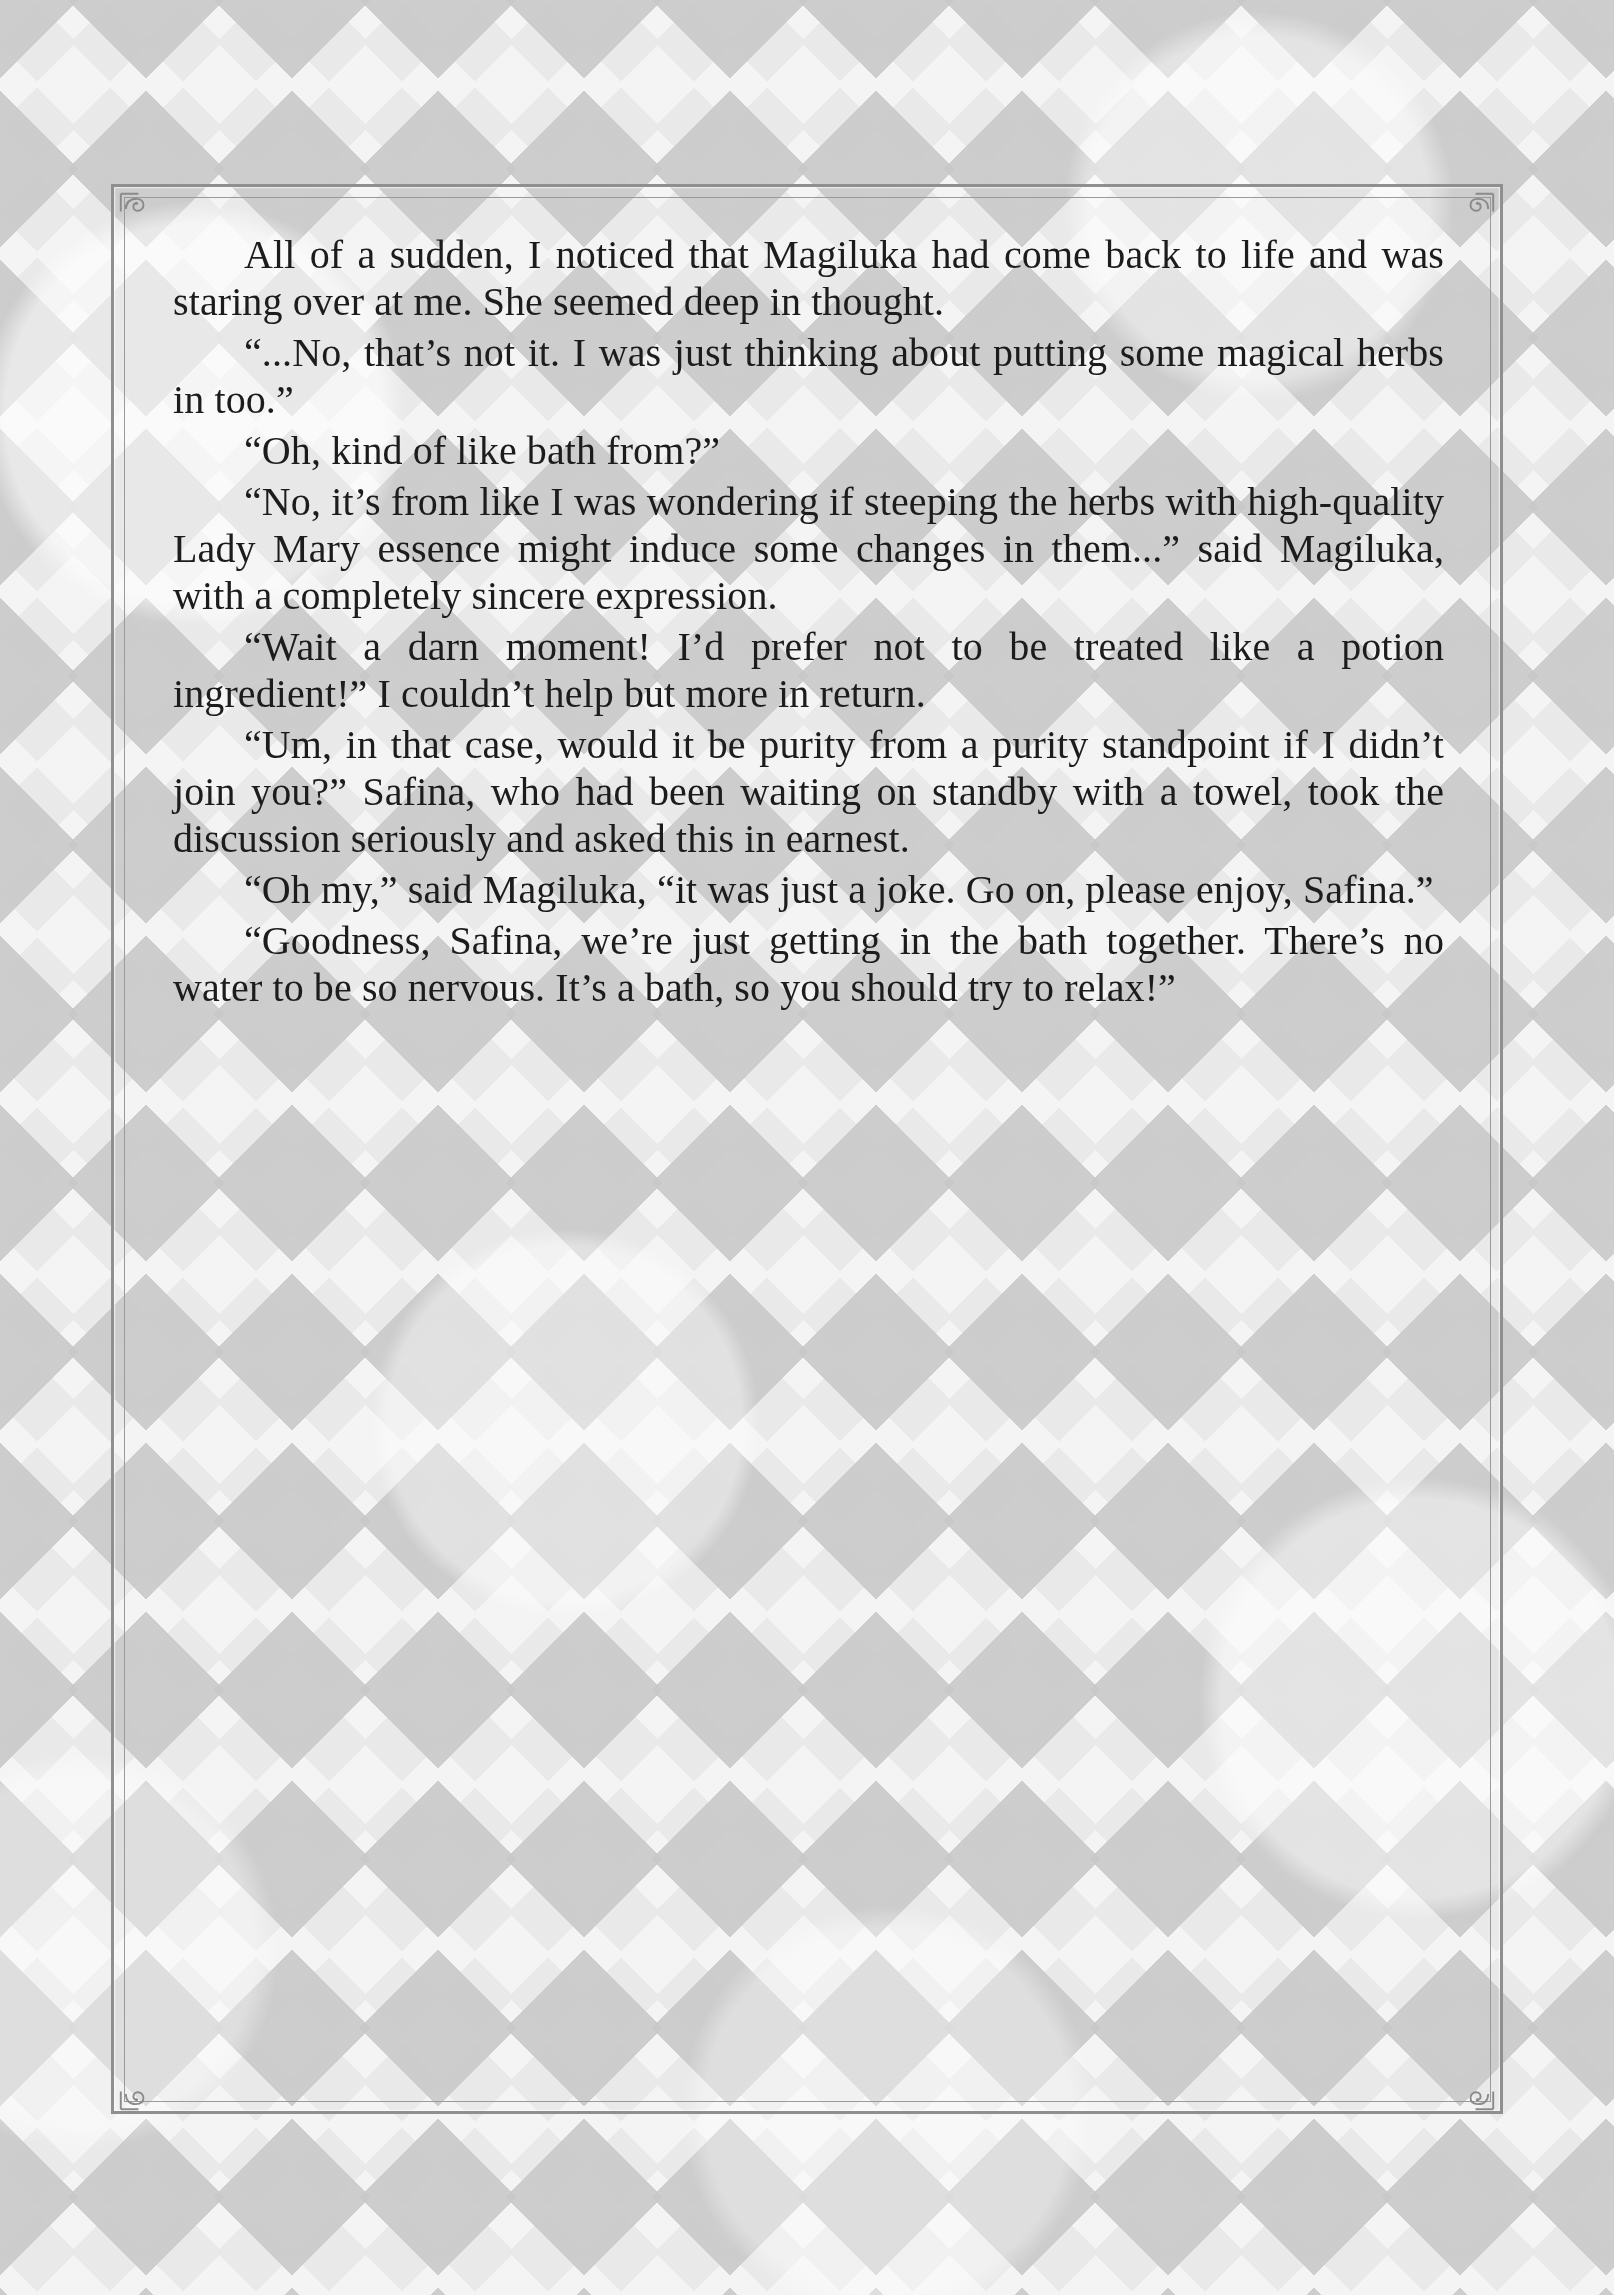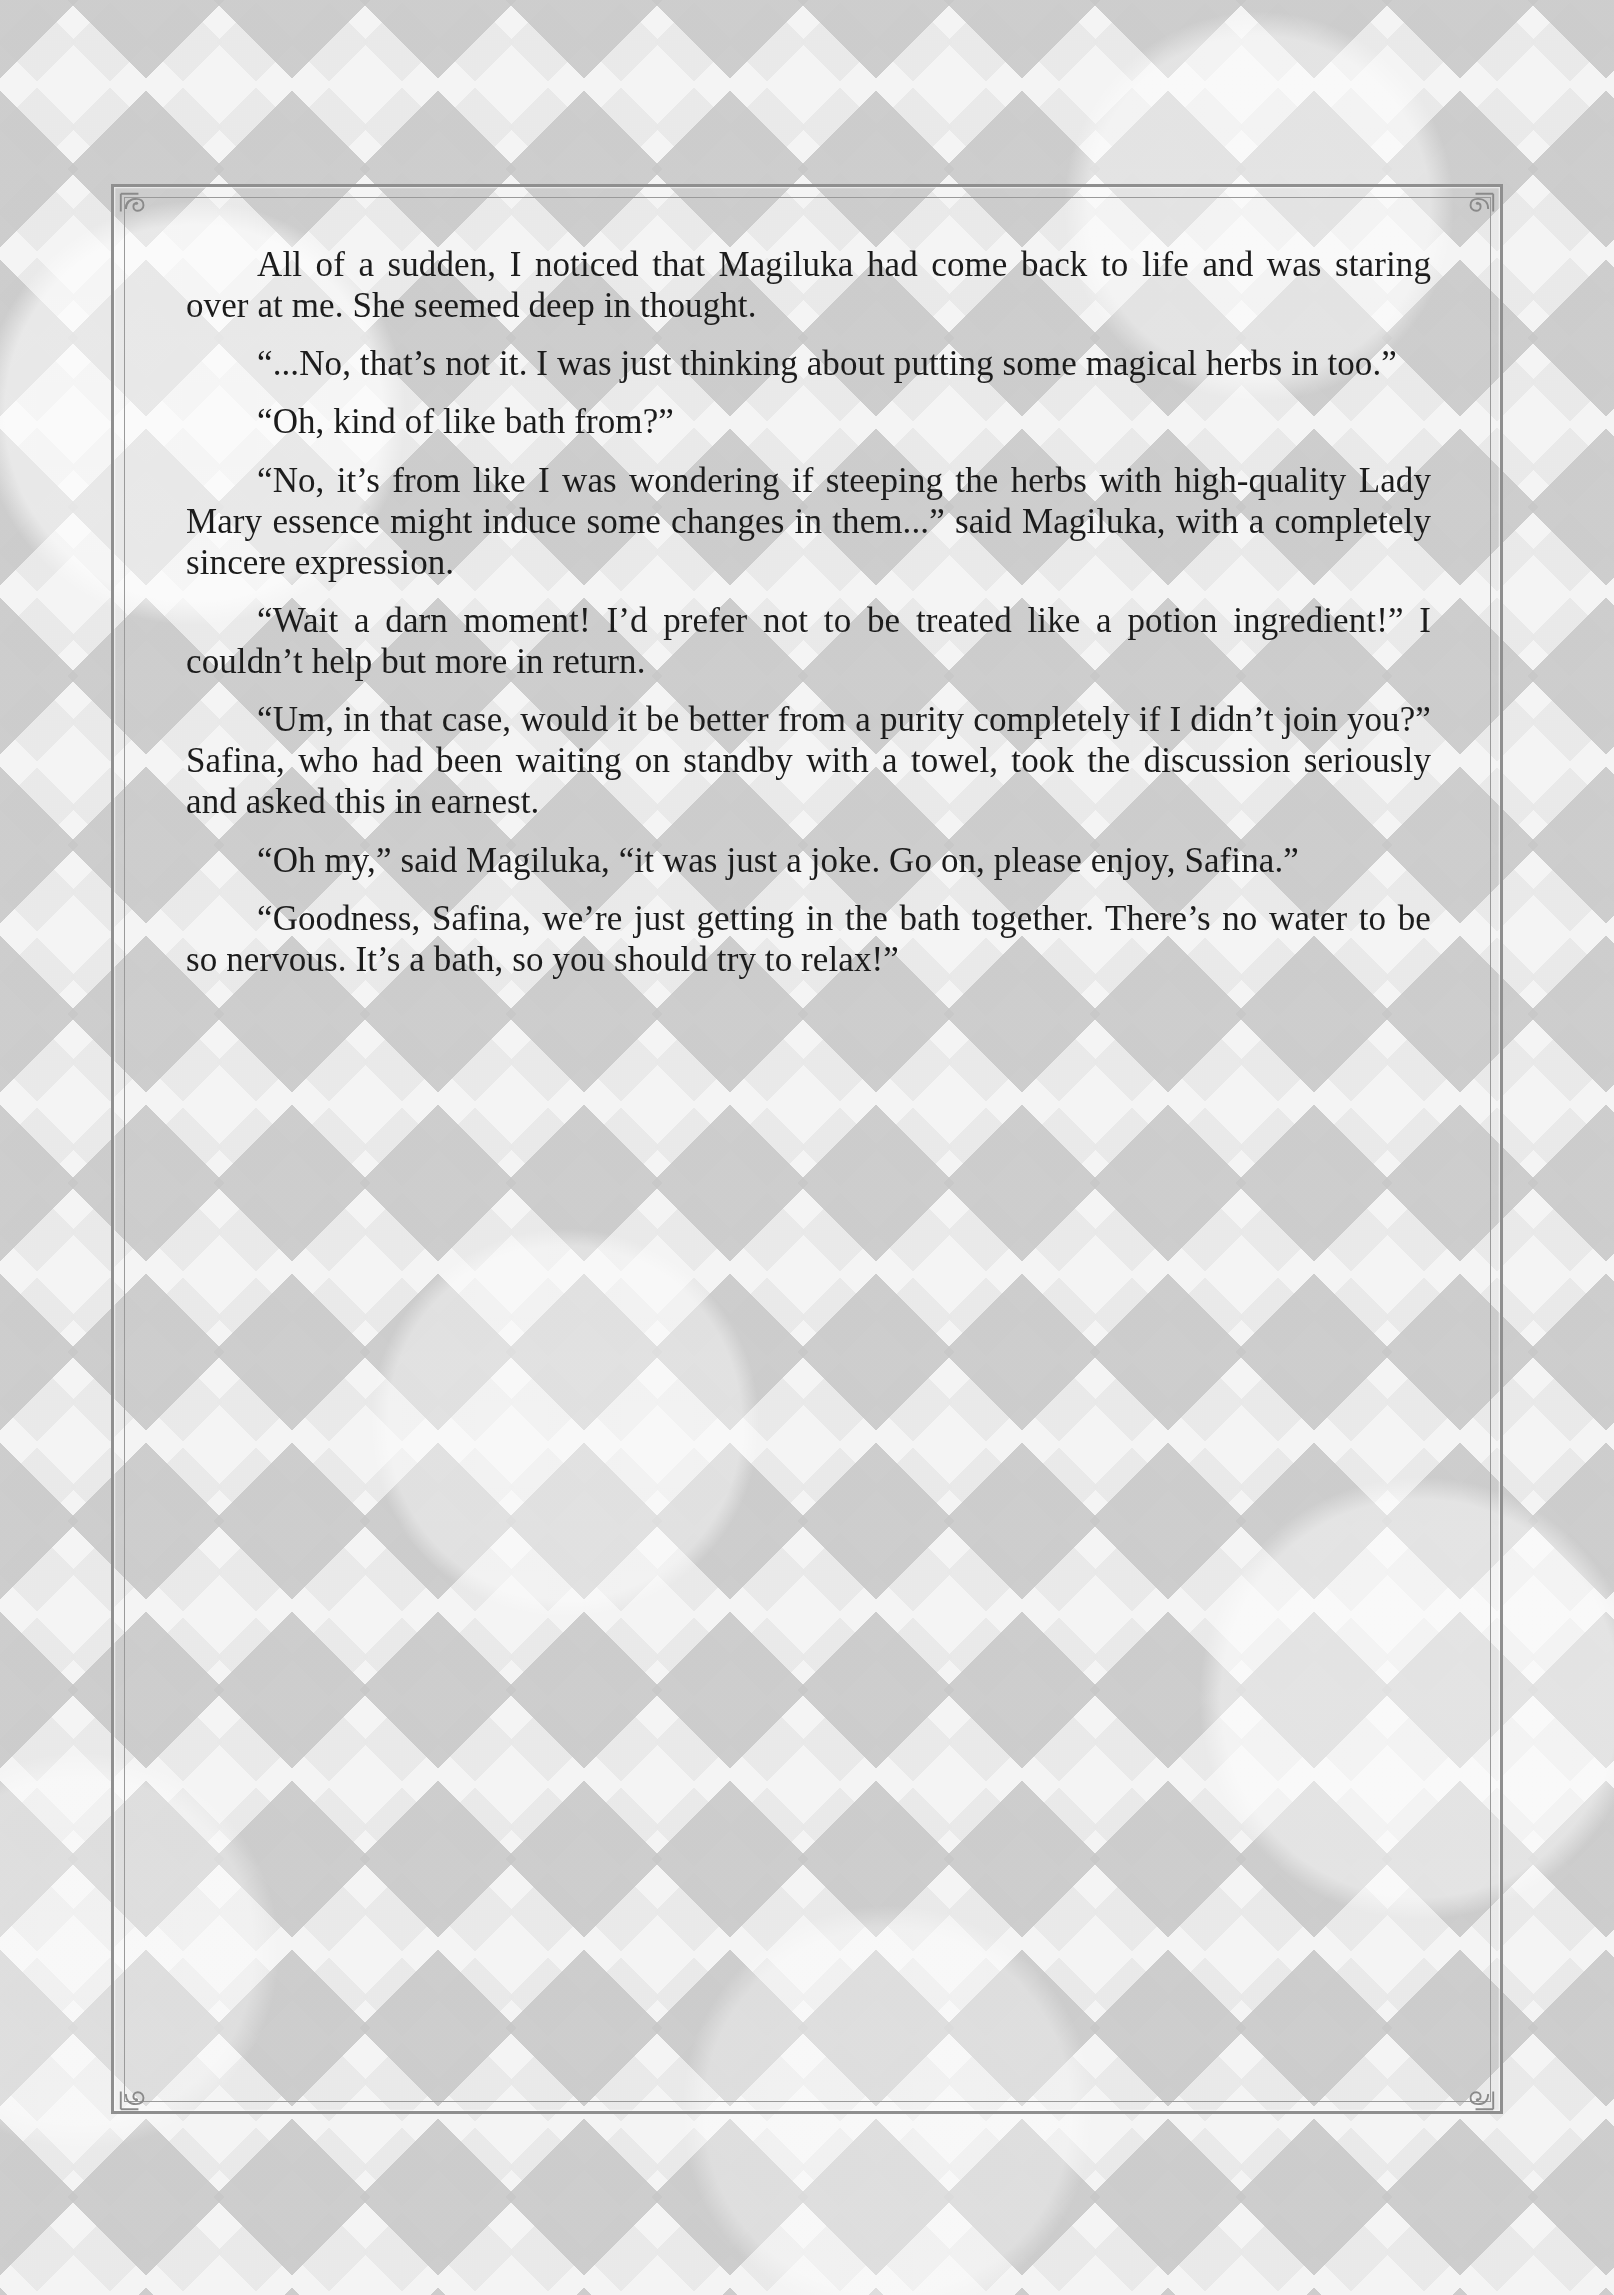--- a/index.html
+++ b/index.html
@@ -90,22 +90,22 @@
   
   .text-column {
     position: absolute;
     left: 169px;
     top: 227px;
     width: 1279px;
     height: 1841px;
     box-sizing: border-box;
   }
   .para {
-    margin: 17px;
-    font-size: 35px;
+    margin: 4px;
+    font-size: 40px;
     line-height: 1.175;
     color: #1c1c1c;
     text-align: justify;
     text-indent: 71px;
     letter-spacing: 0.1px;
     -webkit-font-smoothing: antialiased;
   }
   .para.italic {
     font-style: italic;
   }
@@ -150,19 +150,19 @@
       <circle cx="31" cy="21" r="2.5" fill="currentColor" stroke="none"></circle>
     </svg>
   </div>
 
   <div class="text-column">
     <p class="para">All of a sudden, I noticed that Magiluka had come back to life and was staring over at me. She seemed deep in thought.</p>
     <p class="para">“...No, that’s not it. I was just thinking about putting some magical herbs in too.”</p>
     <p class="para">“Oh, kind of like bath from?”</p>
     <p class="para">“No, it’s from like I was wondering if steeping the herbs with high-quality Lady Mary essence might induce some changes in them...” said Magiluka, with a completely sincere expression.</p>
     <p class="para">“Wait a darn moment! I’d prefer not to be treated like a potion ingredient!” I couldn’t help but more in return.</p>
-    <p class="para">“Um, in that case, would it be better from a purity completely if I didn’t join you?” Safina, who had been waiting on standby with a towel, took the discussion seriously and asked this in earnest.</p>
+    <p class="para">“Um, in that case, would it be purity from a purity standpoint if I didn’t join you?” Safina, who had been waiting on standby with a towel, took the discussion seriously and asked this in earnest.</p>
     <p class="para">“Oh my,” said Magiluka, “it was just a joke. Go on, please enjoy, Safina.”</p>
     <p class="para">“Goodness, Safina, we’re just getting in the bath together. There’s no water to be so nervous. It’s a bath, so you should try to relax!”</p>
   </div>
 
 </div>
 
 
 </body></html>

